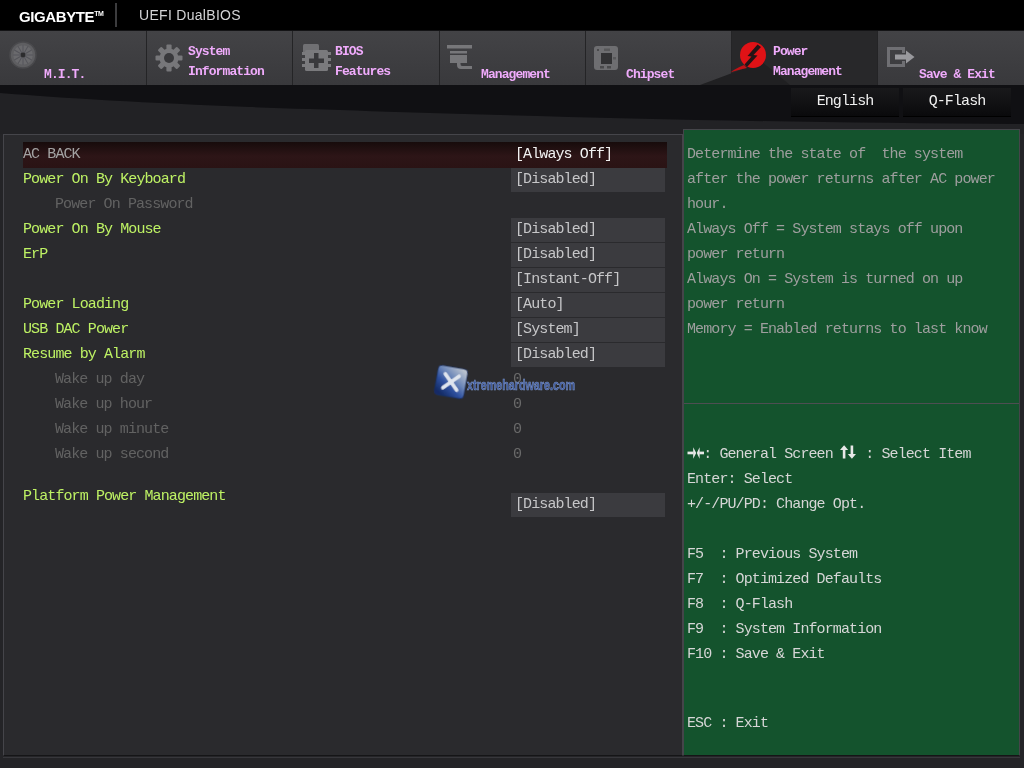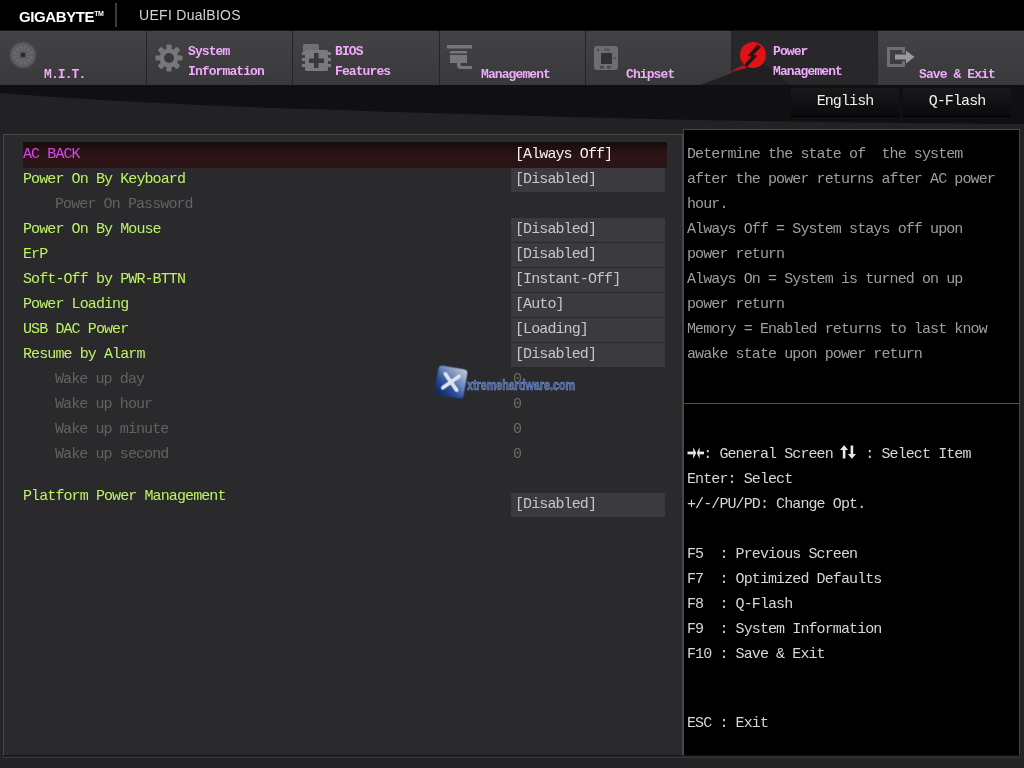--- a/index.html
+++ b/index.html
@@ -18,26 +18,26 @@
   .tab.active { background:#28282a; }
   .tabsep { position:absolute; top:1px; width:1px; height:54px; background:#242426; }
   .tlab { position:absolute; left:42px; font-size:13px; letter-spacing:-0.9px; line-height:20px; color:#f0abfc; white-space:pre; transform:translateY(1px);font-weight:bold; }
   .tlab.one { top:34px; }
   .tlab.two { top:11px; }
   
   #band { left:0; top:85px; width:1024px; height:49px; }
   .btn { position:absolute; top:88px; height:29px; background:linear-gradient(#19191b,#0a0a0c); color:#f0f0f0; font-size:15px; letter-spacing:-0.9px; line-height:28px; text-align:center; border-bottom:1px solid #000; }
   
   #lpanel { left:3px; top:134px; width:680px; height:622px; background:#2a2a2d; border:1px solid #45454a; border-bottom-color:#151517; }
-  #rpanel { left:683px; top:129px; width:337px; height:627px; background:#000000; border:1px solid #45454a; border-bottom-color:#151517; }
+  #rpanel { left:683px; top:129px; width:337px; height:627px; background:#14532d; border:1px solid #45454a; border-bottom-color:#151517; }
   #hr2 { left:0px; top:273px; width:335px; height:1px; background:#4e4e52; }
   .row { position:absolute; left:19px; height:25px; line-height:25px; font-size:15px; letter-spacing:-0.9px; color:#bef264; white-space:pre; transform:translateY(1px); }
   .row.ind { left:51px; }
   .row.dim { color:#626262; }
-  .row.sel { color:#d946ef; }
+  .row.sel { color:#a3a3a3; }
   .vbox { position:absolute; left:507px; width:154px; height:24px; background:#3b3b3f; }
   .vtxt { position:absolute; left:511px; height:25px; line-height:25px; font-size:15px; letter-spacing:-0.9px; color:#c6c6c8; white-space:pre; transform:translateY(1px); }
   .vtxt.dim { color:#6a6a6a; }
   .vtxt.sel { color:#f2f2f2; }
   #selbar { left:19px; top:7px; width:644px; height:26px; background:linear-gradient(#170b0b,#2d1517 55%,#2a1314); }
   .hl { position:absolute; left:3px; height:25px; line-height:25px; font-size:15px; letter-spacing:-0.9px; color:#9e9e9e; white-space:pre; transform:translateY(1px); }
   .kl { position:absolute; left:3px; height:25px; line-height:25px; font-size:15px; letter-spacing:-0.9px; color:#d6d6d6; white-space:pre; transform:translateY(1px); }
 </style>
 </head>
 <body>
@@ -168,30 +168,29 @@
 
   <div class="vbox" style="top:83px"></div>
   <div class="row" style="top:81px">Power On By Mouse</div>
   <div class="vtxt" style="top:81px">[Disabled]</div>
 
   <div class="vbox" style="top:108px"></div>
   <div class="row" style="top:106px">ErP</div>
   <div class="vtxt" style="top:106px">[Disabled]</div>
 
   <div class="vbox" style="top:133px"></div>
-  <div class="row" style="top:131px">Soft-Off by PWR-BTTN</div>
   <div class="vtxt" style="top:131px">[Instant-Off]</div>
 
   <div class="vbox" style="top:158px"></div>
   <div class="row" style="top:156px">Power Loading</div>
   <div class="vtxt" style="top:156px">[Auto]</div>
 
   <div class="vbox" style="top:183px"></div>
   <div class="row" style="top:181px">USB DAC Power</div>
-  <div class="vtxt" style="top:181px">[Loading]</div>
+  <div class="vtxt" style="top:181px">[System]</div>
 
   <div class="vbox" style="top:208px"></div>
   <div class="row" style="top:206px">Resume by Alarm</div>
   <div class="vtxt" style="top:206px">[Disabled]</div>
 
   <div class="row ind dim" style="top:231px">Wake up day</div>
   <div class="vtxt dim" style="top:231px;left:509px">0</div>
   <div class="row ind dim" style="top:256px">Wake up hour</div>
   <div class="vtxt dim" style="top:256px;left:509px">0</div>
   <div class="row ind dim" style="top:281px">Wake up minute</div>
@@ -207,42 +206,41 @@
 <div class="abs" style="left:3px;top:757px;width:1017px;height:1px;background:#37373b"></div>
 <div class="abs" id="rpanel">
   <div class="hl" style="top:11px">Determine the state of  the system</div>
   <div class="hl" style="top:36px">after the power returns after AC power</div>
   <div class="hl" style="top:61px">hour.</div>
   <div class="hl" style="top:86px">Always Off = System stays off upon</div>
   <div class="hl" style="top:111px">power return</div>
   <div class="hl" style="top:136px">Always On = System is turned on up</div>
   <div class="hl" style="top:161px">power return</div>
   <div class="hl" style="top:186px">Memory = Enabled returns to last know</div>
-  <div class="hl" style="top:211px">awake state upon power return</div>
   <div class="abs" id="hr2"></div>
   <div class="kl" style="top:311px">  : General Screen    : Select Item</div>
   <svg class="abs" style="left:3px;top:316px" width="18" height="14">
     <g fill="#e8e8e8">
       <rect x="0.5" y="5.6" width="6" height="2.7"></rect>
       <polygon points="6.2,1.3 9.2,7 6.2,12.7"></polygon>
       <polygon points="12.6,1.3 9.8,7 12.6,12.7"></polygon>
       <rect x="12.3" y="5.6" width="4.7" height="2.7"></rect>
     </g>
   </svg>
   <svg class="abs" style="left:156px;top:315px" width="17" height="14">
     <g fill="#e8e8e8">
       <rect x="2.8" y="3" width="2.6" height="10.5"></rect>
       <polygon points="0,5 4.1,0.3 8.2,5"></polygon>
       <rect x="10.6" y="0.5" width="2.6" height="10.5"></rect>
       <polygon points="7.8,9 11.9,13.7 16,9"></polygon>
     </g>
   </svg>
   <div class="kl" style="top:336px">Enter: Select</div>
   <div class="kl" style="top:361px">+/-/PU/PD: Change Opt.</div>
-  <div class="kl" style="top:411px">F5  : Previous Screen</div>
+  <div class="kl" style="top:411px">F5  : Previous System</div>
   <div class="kl" style="top:436px">F7  : Optimized Defaults</div>
   <div class="kl" style="top:461px">F8  : Q-Flash</div>
   <div class="kl" style="top:486px">F9  : System Information</div>
   <div class="kl" style="top:511px">F10 : Save &amp; Exit</div>
   <div class="kl" style="top:580px">ESC : Exit</div>
 </div>
 
 <svg class="abs" style="left:425px;top:360px" width="180" height="42">
   <defs>
     <linearGradient id="wg" x1="0.85" y1="0.05" x2="0.25" y2="0.95">

